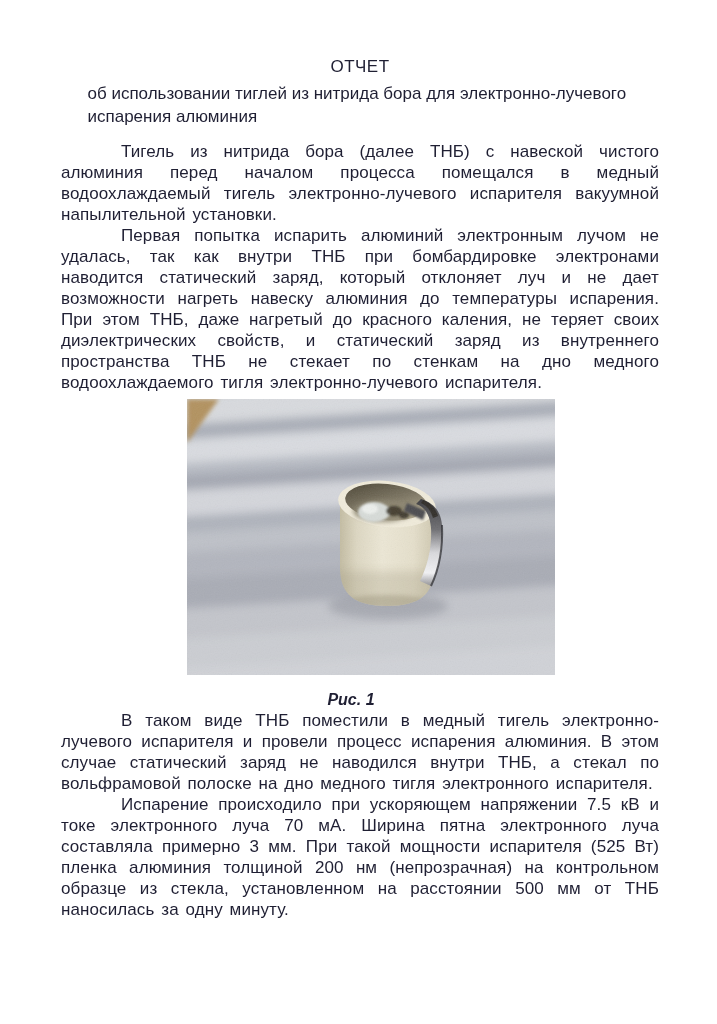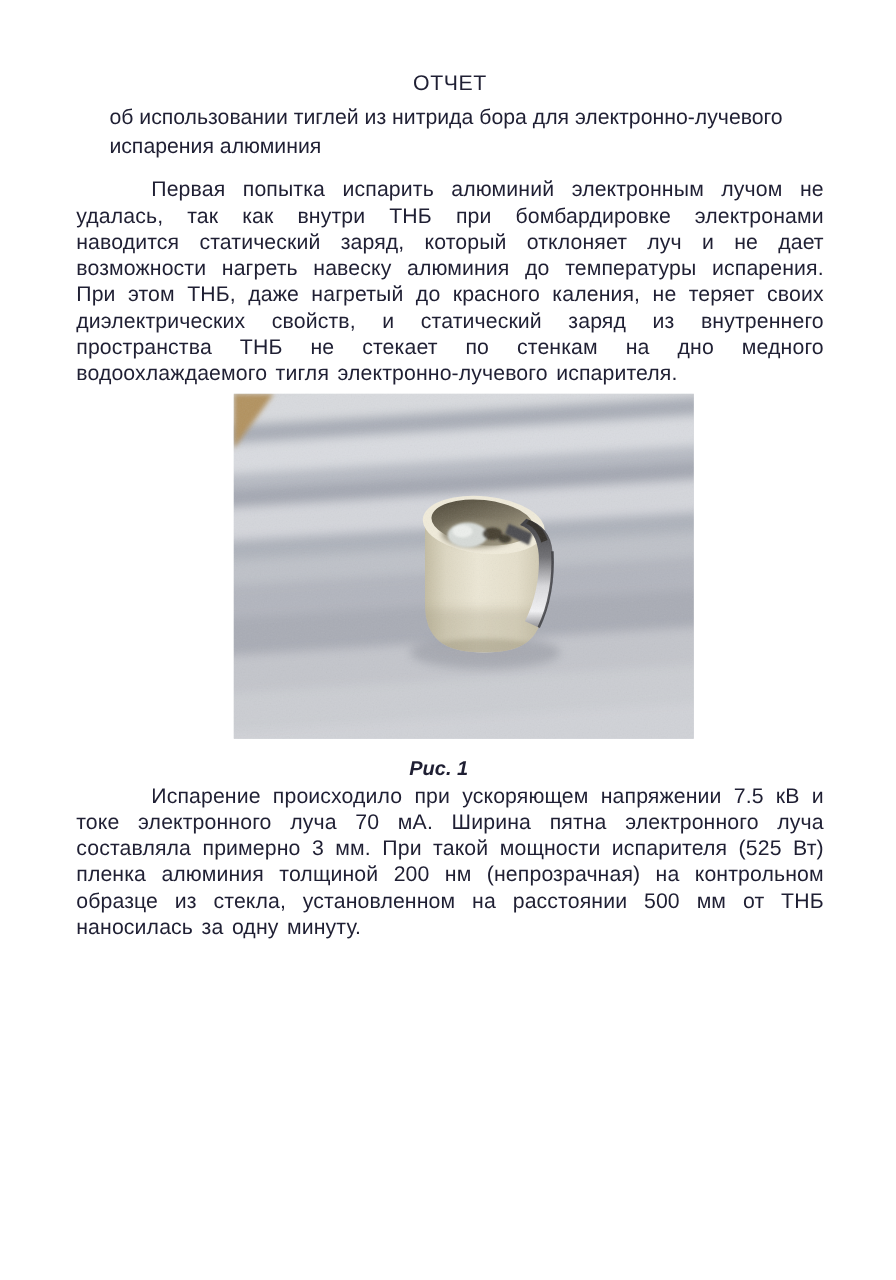--- a/index.html
+++ b/index.html
@@ -38,20 +38,21 @@
 </style>
 </head>
 <body>
 
 <div class="page">
 
   <h1 class="title">ОТЧЕТ</h1>
   <h2 class="subtitle">об использовании тиглей из нитрида бора для электронно-лучевого испарения алюминия</h2>
 
   <div class="body-text">
+    <p>Тигель из нитрида бора (далее ТНБ) с навеской чистого алюминия перед началом процесса помещался в медный водоохлаждаемый тигель электронно-лучевого испарителя вакуумной напылительной установки.</p>
     <p>Первая попытка испарить алюминий электронным лучом не удалась, так как внутри ТНБ при бомбардировке электронами наводится статический заряд, который отклоняет луч и не дает возможности нагреть навеску алюминия до температуры испарения. При этом ТНБ, даже нагретый до красного каления, не теряет своих диэлектрических свойств, и статический заряд из внутреннего пространства ТНБ не стекает по стенкам на дно медного водоохлаждаемого тигля электронно-лучевого испарителя.</p>
 
     <figure>
       <svg class="photo" viewBox="0 0 368 276" role="img" xmlns="http://www.w3.org/2000/svg" aria-label="Фото: тигель из нитрида бора с навеской алюминия, соединенной с дном тигля полоской вольфрамовой фольги, на белой пористой подложке">
         <defs>
           <filter id="soft4" x="-20%" y="-20%" width="140%" height="140%">
               <feGaussianBlur stdDeviation="4"></feGaussianBlur>
             </filter>
           <filter id="soft2" x="-40%" y="-40%" width="180%" height="180%">
               <feGaussianBlur stdDeviation="2"></feGaussianBlur>
@@ -133,16 +134,17 @@
             <path d="M236,101 C244,104 249,110 251,117 L246,119 C244,112 240,106 234,104 Z" fill="#2f2b26" opacity="0.9"></path>
             <path d="M255,126 C256,148 252,170 244,187" stroke="#2a2a2e" stroke-width="2" fill="none" opacity="0.75"></path>
           </g>
         </g>
 
         <rect x="0" y="0" width="368" height="276" filter="url(#grain)"></rect>
       </svg>
       <figcaption>Рис. 1</figcaption>
     </figure>
 
+    <p class="after-figure">В таком виде ТНБ поместили в медный тигель электронно-лучевого испарителя и провели процесс испарения алюминия. В этом случае статический заряд не наводился внутри ТНБ, а стекал по вольфрамовой полоске на дно медного тигля электронного испарителя.</p>
     <p>Испарение происходило при ускоряющем напряжении 7.5 кВ и токе электронного луча 70 мА. Ширина пятна электронного луча составляла примерно 3 мм. При такой мощности испарителя (525 Вт) пленка алюминия толщиной 200 нм (непрозрачная) на контрольном образце из стекла, установленном на расстоянии 500 мм от ТНБ наносилась за одну минуту.</p>
   </div>
 
 </div>
 
 </body></html>

